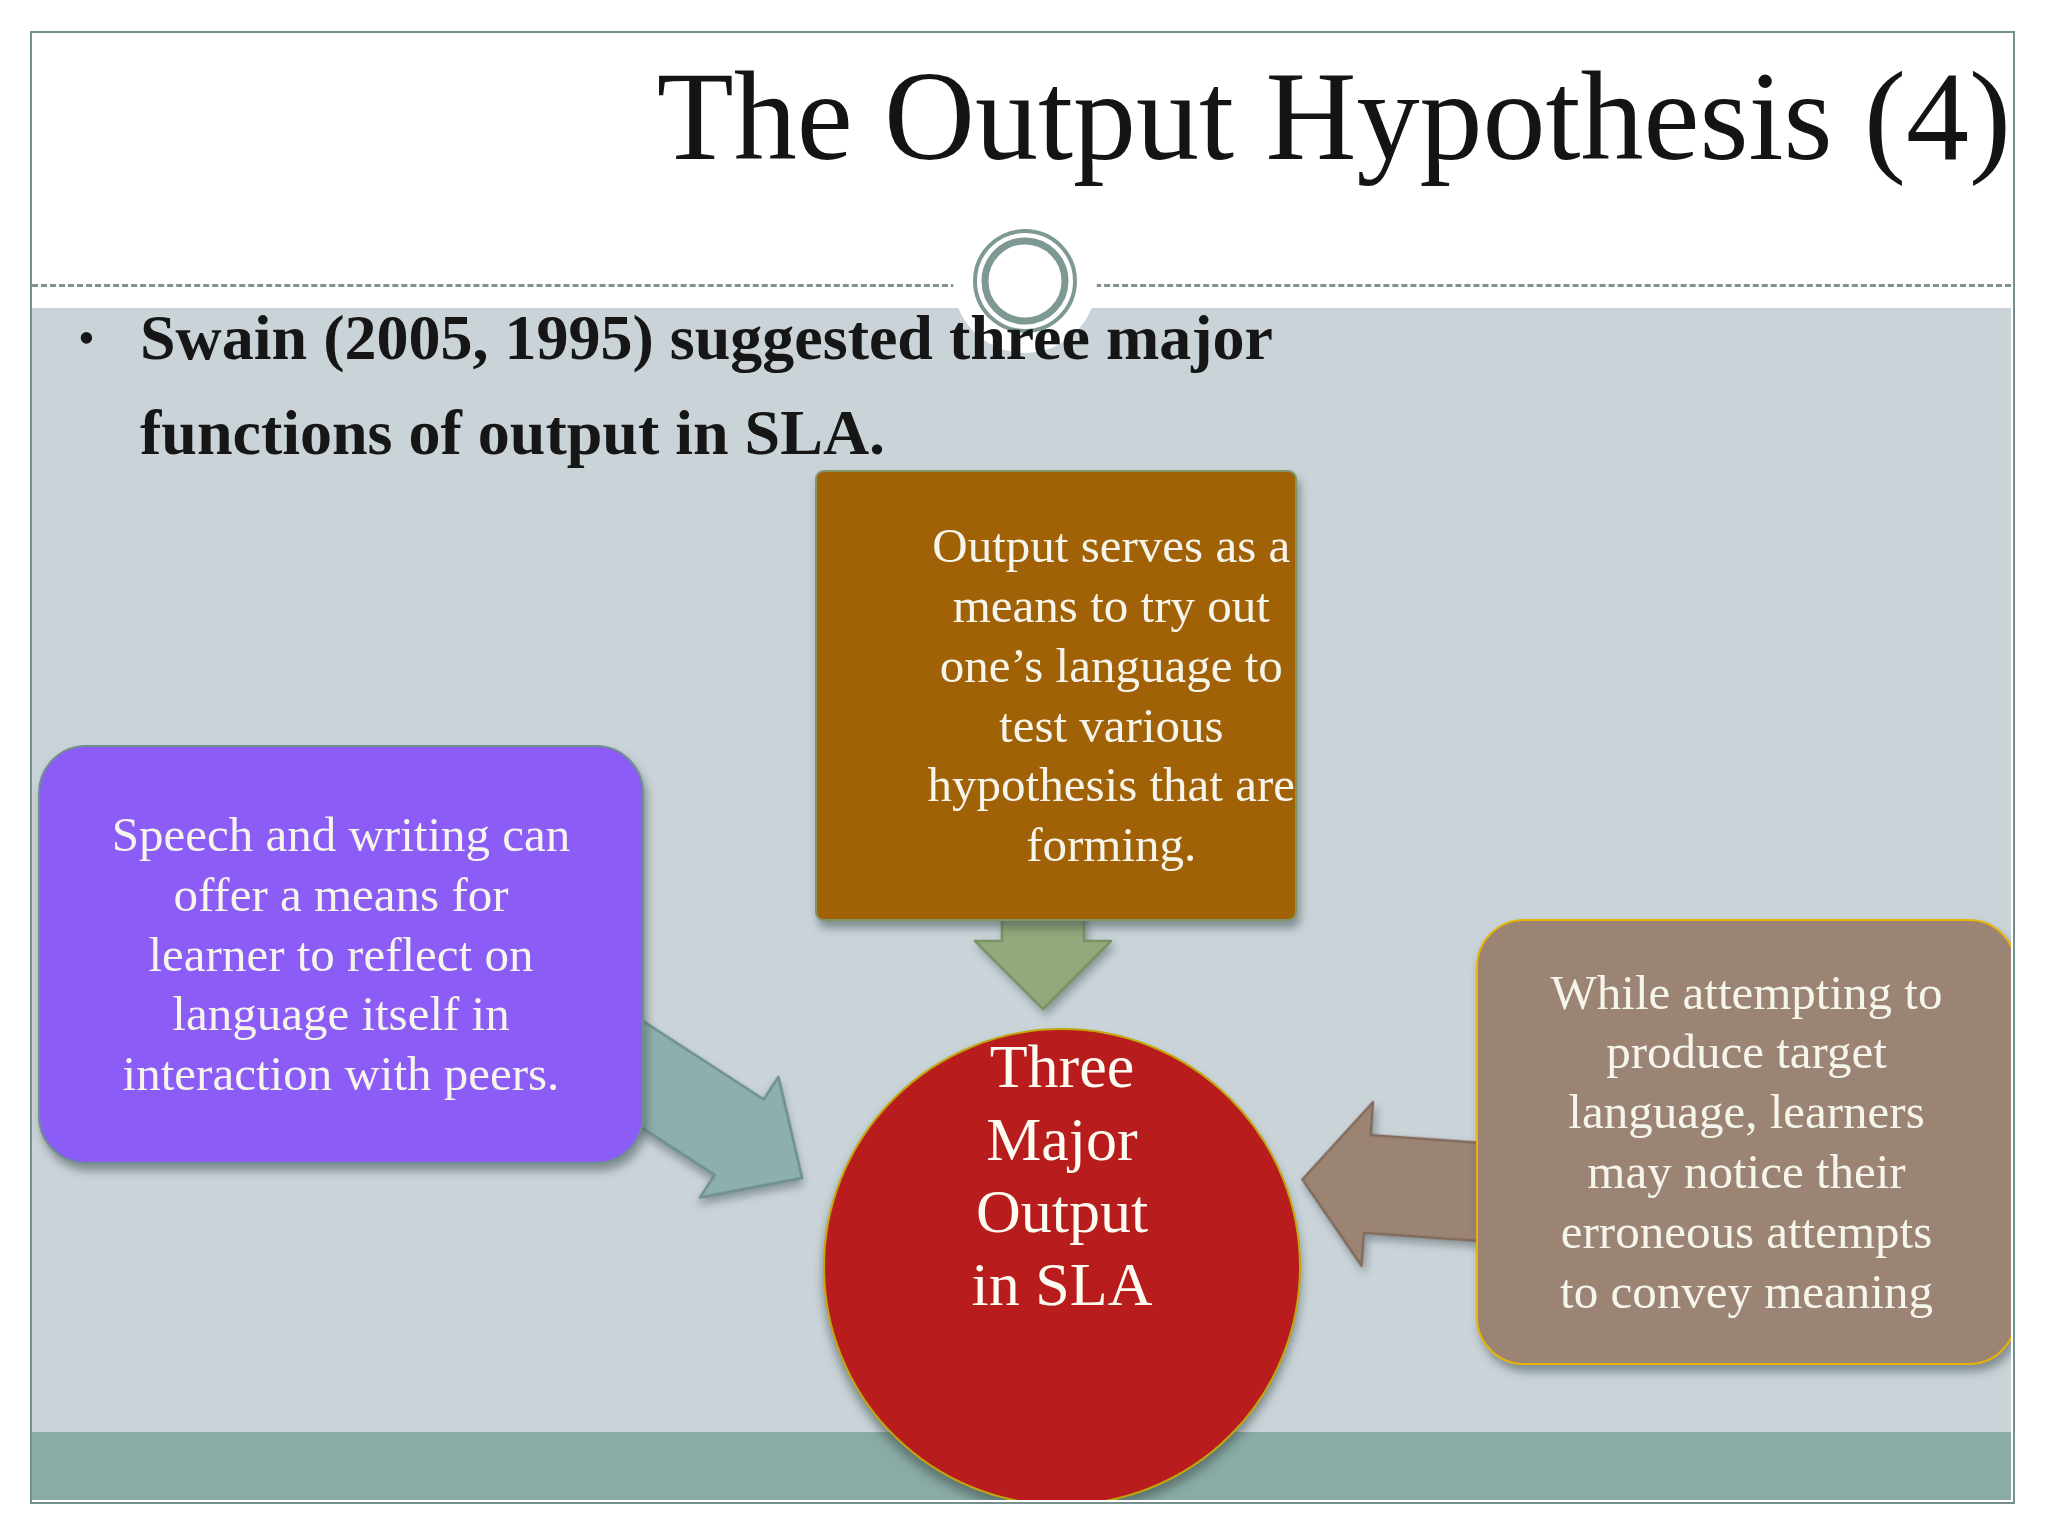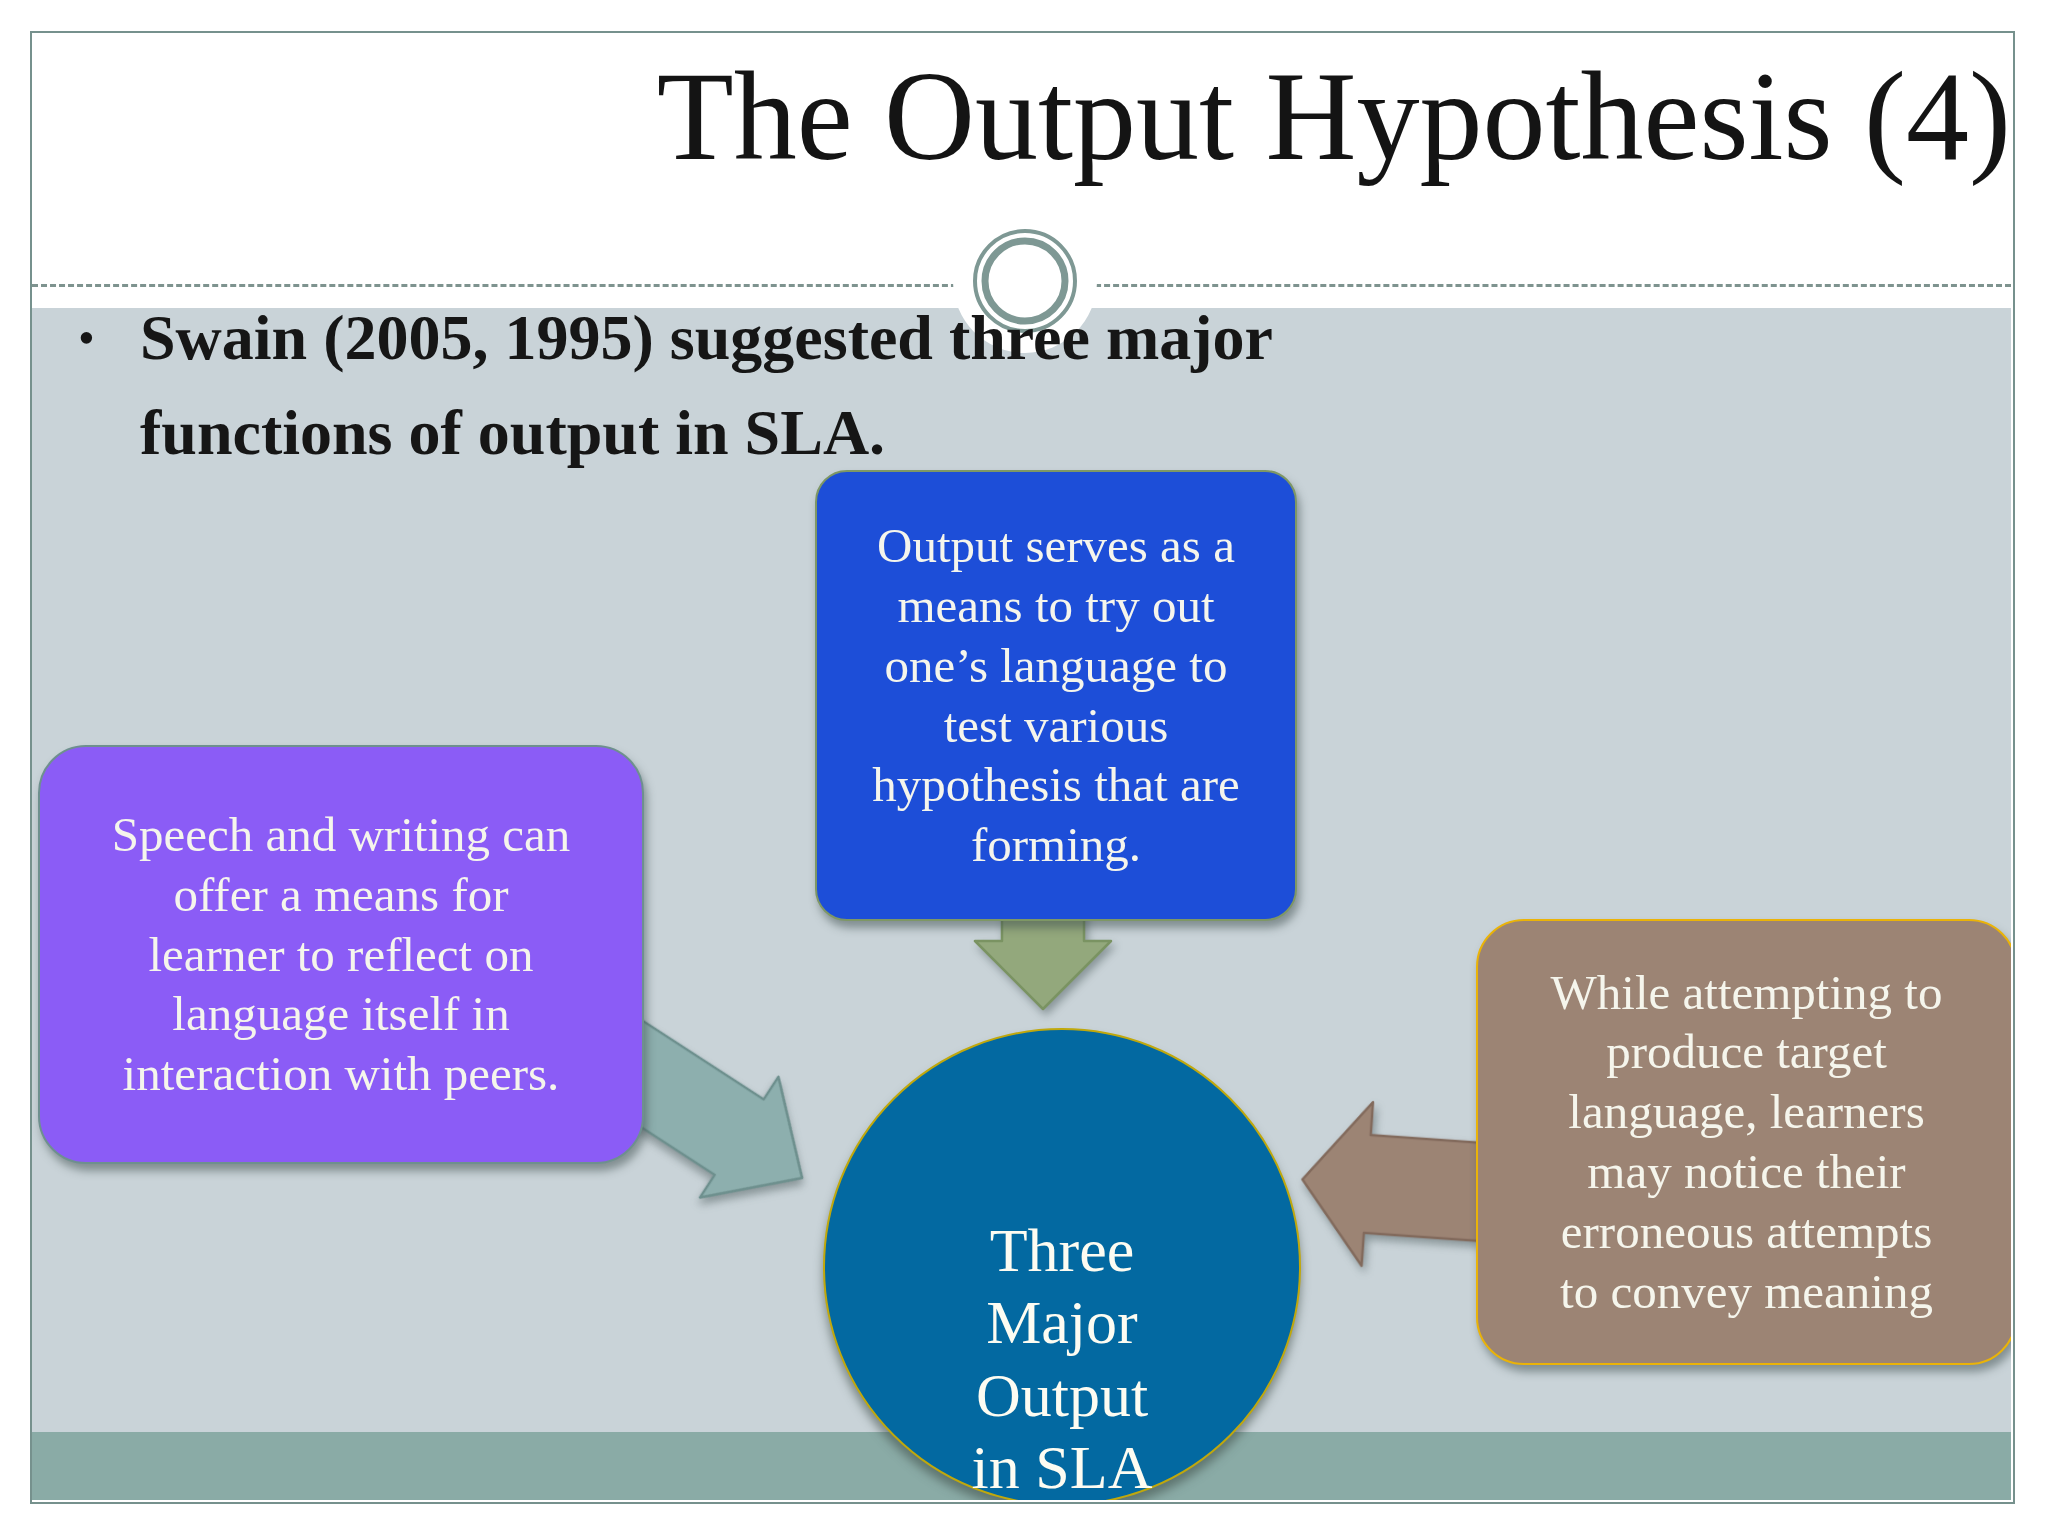--- a/index.html
+++ b/index.html
@@ -27,27 +27,27 @@
     font-size:64px;line-height:1.48;color:#161616;
   }
   .bullet-marker{width:62px;flex:0 0 62px;font-size:48px;line-height:1.95;}
   .bullet-text{white-space:pre-line;font-weight:bold;}
   .callout{
     position:absolute;display:flex;align-items:center;justify-content:center;
     color:#f5f5ec;z-index:7;
     box-shadow:3px 7px 9px rgba(60,75,75,.5);
   }
   .callout-text{white-space:pre-line;text-align:center;font-size:49px;line-height:1.22;}
-  .callout-top{left:783px;top:437px;width:478px;height:447px;border-radius:32px;background:#1d4ed8;border:2px solid #7e9765;}
+  .callout-top{left:783px;top:437px;width:478px;height:447px;border-radius:9px;background:#a16207;border:2px solid #7e9765;justify-content:flex-end;}
   .callout-left{left:6px;top:712px;width:602px;height:415px;border-radius:48px;background:#8b5cf6;border:2px solid #6e908e;}
   .callout-right{left:1444px;top:886px;width:537px;height:442px;border-radius:48px;background:#9c8474;border:2px solid #eab308;}
   .center-circle{
     position:absolute;left:791px;top:995px;width:474px;height:474px;border-radius:50%;
-    background:#0369a1;border:2px solid #c0a80c;
-    display:flex;align-items:flex-end;justify-content:center;
+    background:#b91c1c;border:2px solid #c0a80c;
+    display:flex;align-items:flex-start;justify-content:center;
     color:#fdfcf2;z-index:8;box-shadow:0px 8px 10px rgba(60,75,70,.55);
   }
   .circle-text{white-space:pre-line;text-align:center;font-size:62px;line-height:1.17;}
   .arrow-layer{position:absolute;left:0;top:0;width:1979px;height:1467px;z-index:6;}
   .arrow{filter:drop-shadow(3px 5px 4px rgba(60,75,75,.45));}
 </style>
 </head>
 <body>
 
 <div class="stage">

